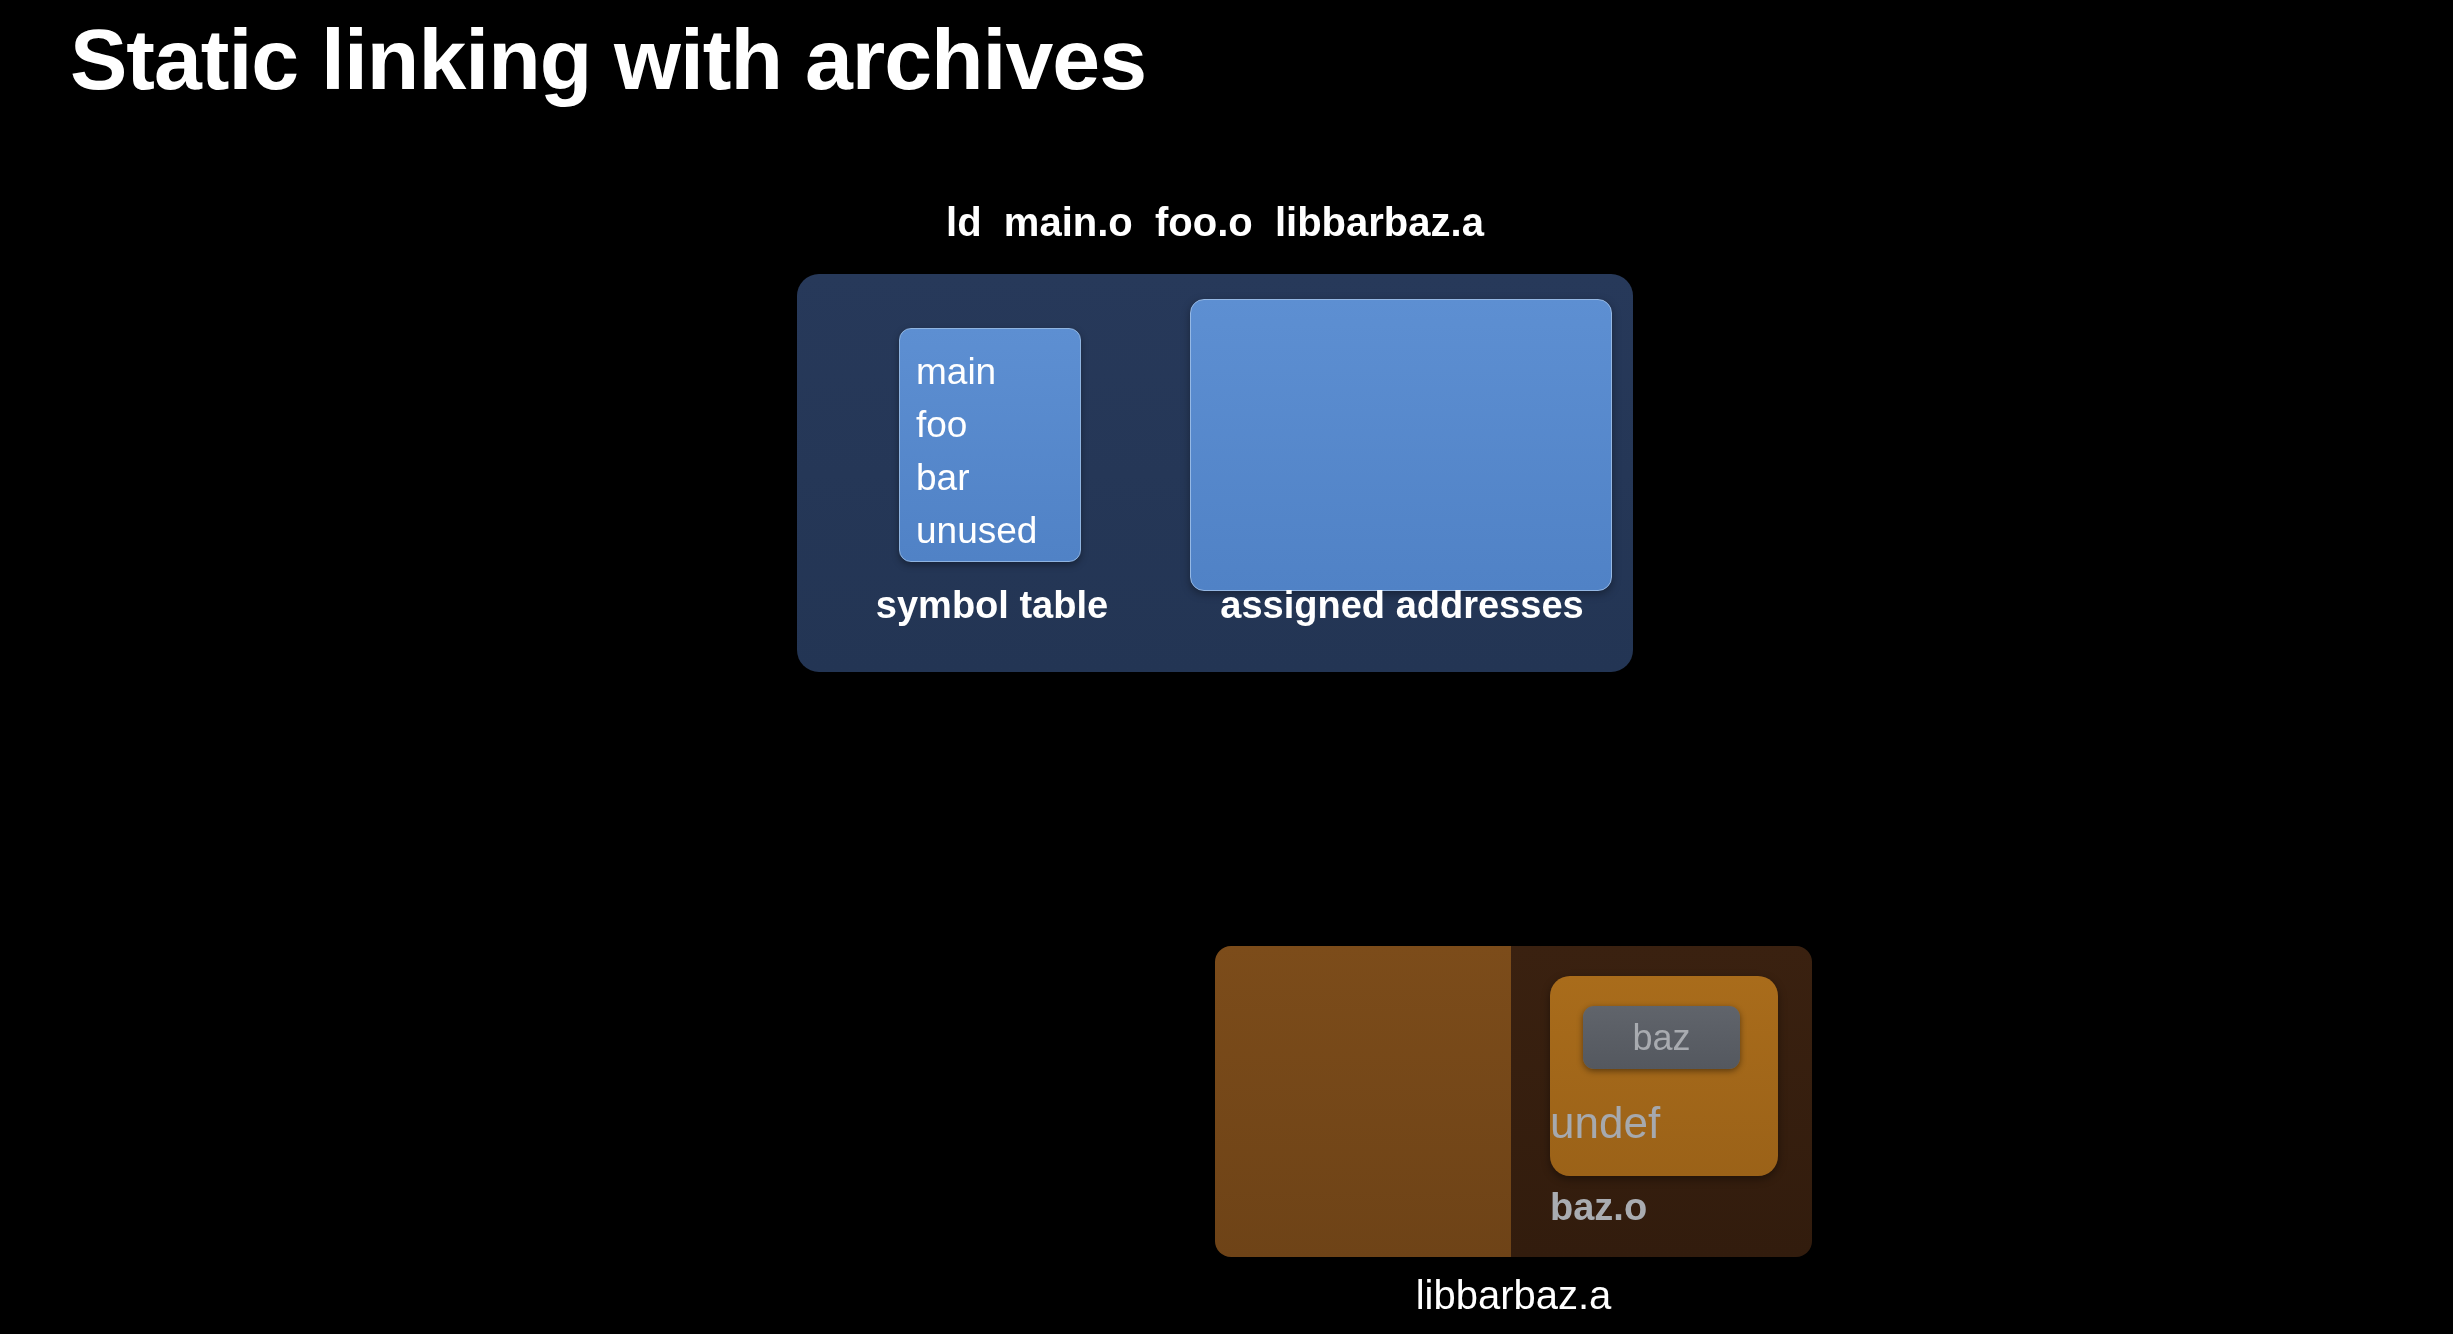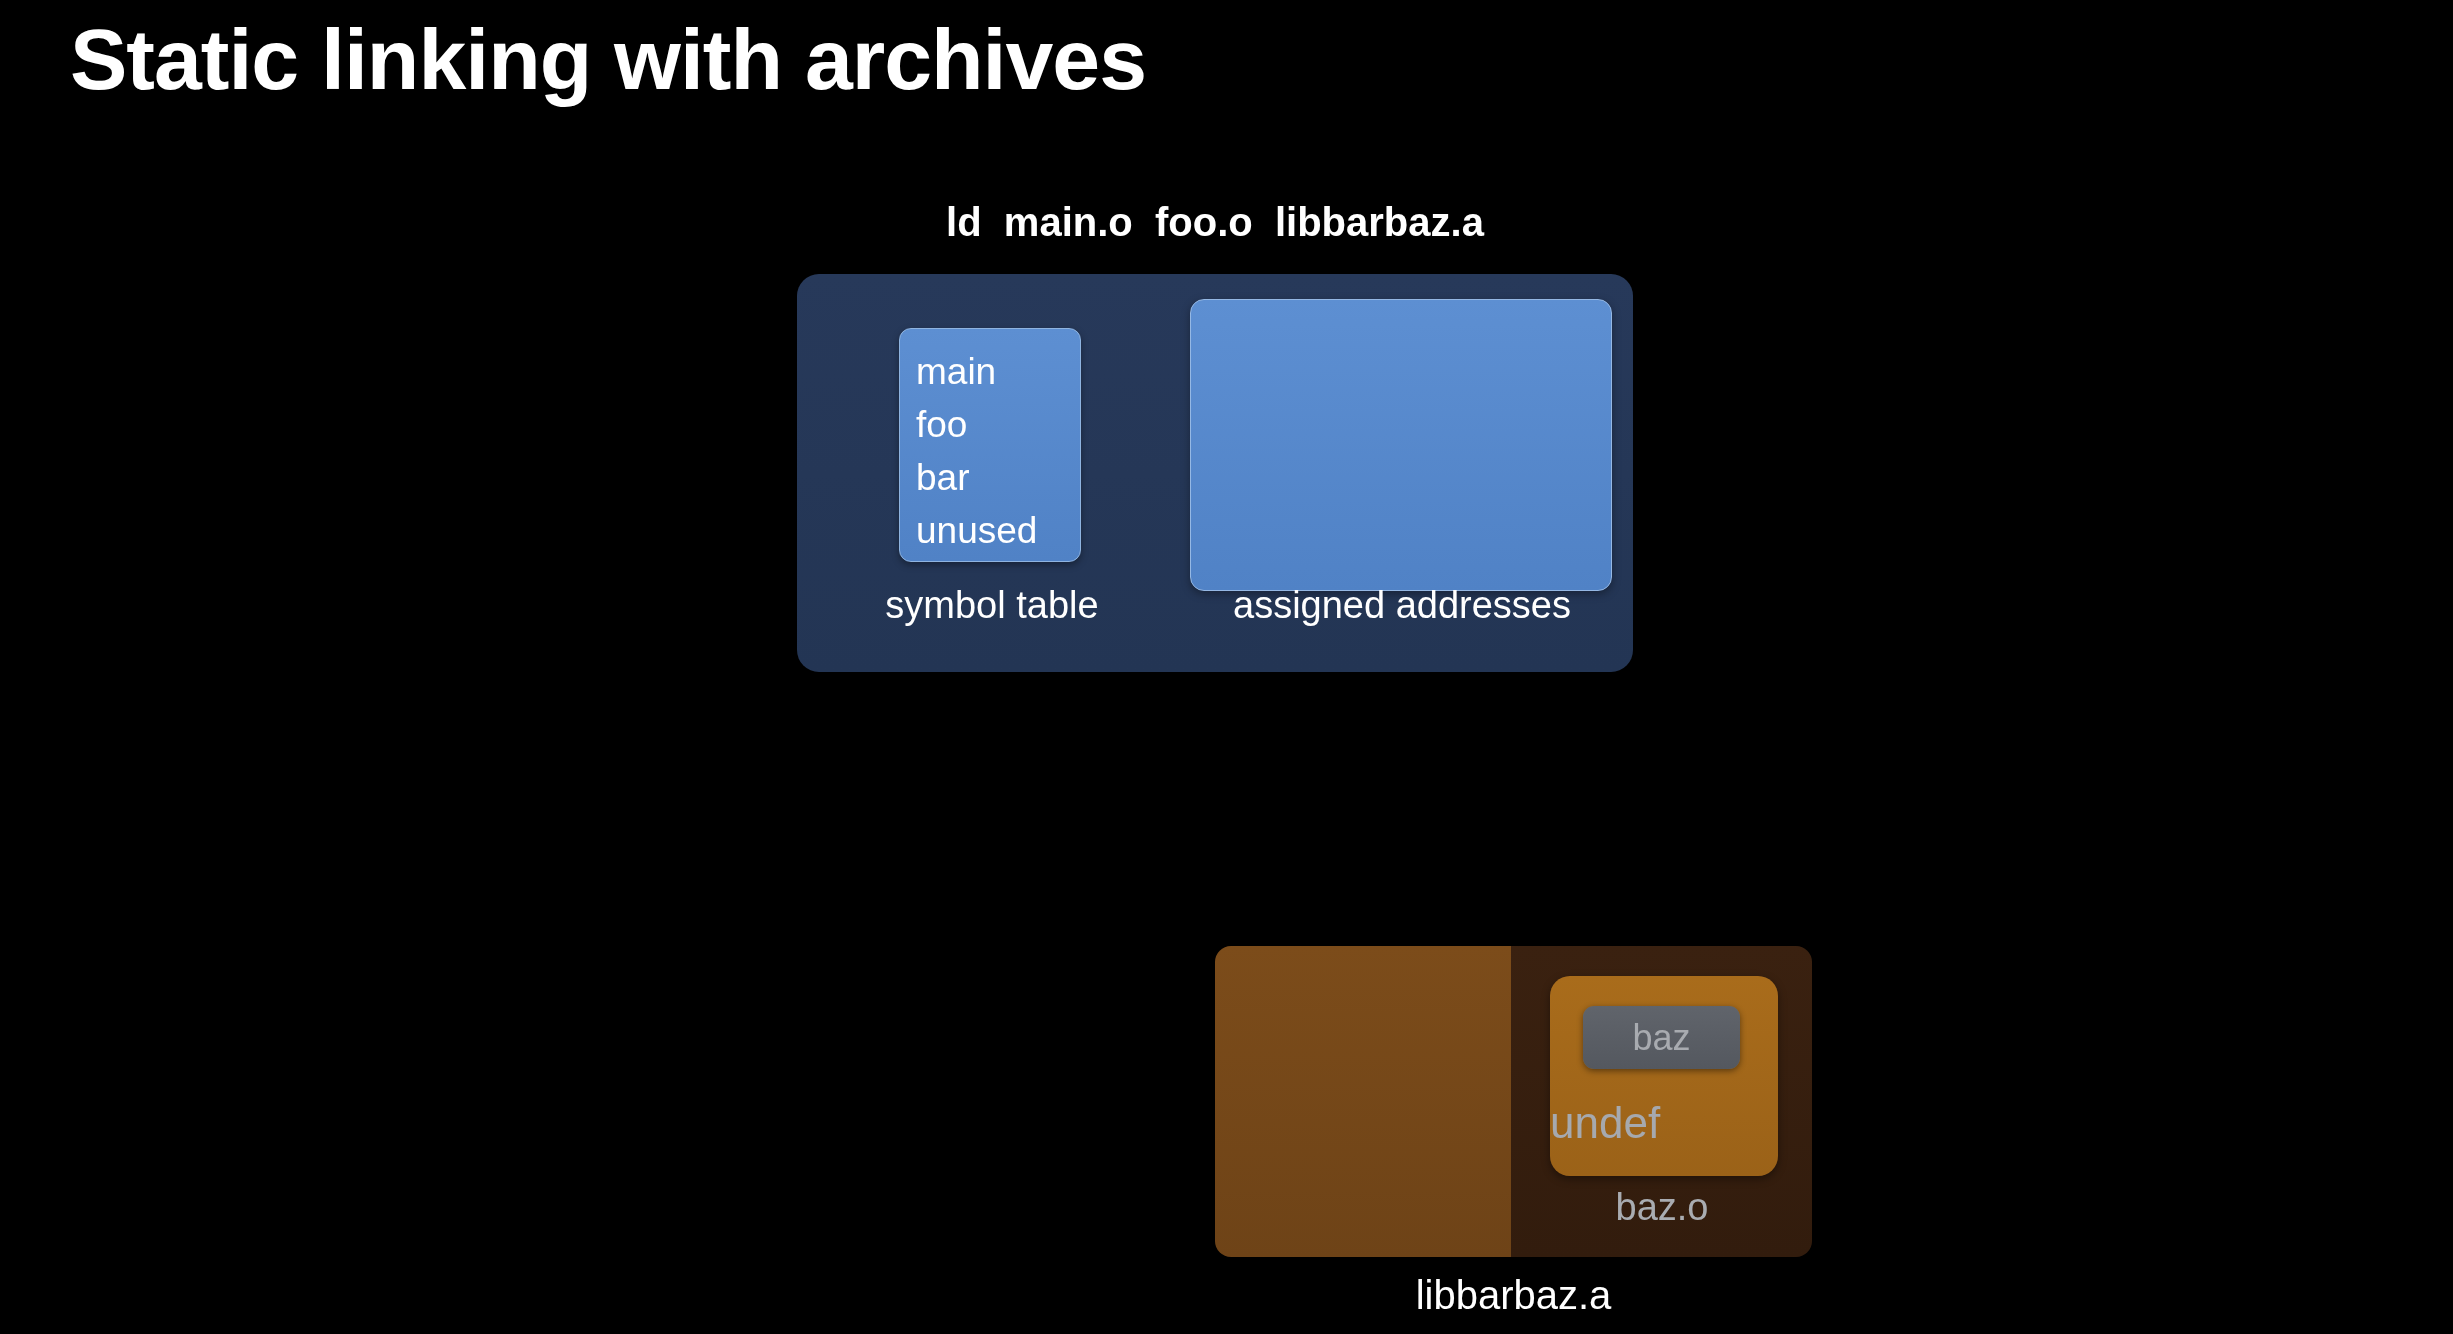--- a/index.html
+++ b/index.html
@@ -85,21 +85,21 @@
     border: 1px solid #95b8e4;
     border-radius: 14px;
     box-sizing: border-box;
     box-shadow: 0 3px 8px rgba(0,0,0,0.35);
   }
 
   .panel-caption {
     position: absolute;
     color: #ffffff;
     font-size: 38px;
-    font-weight: 400;
+    font-weight: 700;
     white-space: nowrap;
     text-align: center;
   }
   .caption-symbol-table { left: 55px;  top: 310px; width: 280px; }
   .caption-assigned     { left: 380px; top: 310px; width: 450px; }
 
   
   .archive-panel {
     position: absolute;
     left: 1215px;
@@ -161,24 +161,23 @@
     text-align: left;
     color: #a6a9ae;
     font-size: 44px;
     font-weight: 500;
   }
   .object-caption {
     position: absolute;
     left: 335px;
     top: 240px;
     width: 224px;
-    text-align: center;
     color: #a9acb1;
     font-size: 38px;
-    font-weight: 400;
+    font-weight: 700;
     white-space: nowrap;
   }
   .archive-caption {
     position: absolute;
     left: 1215px;
     top: 1273px;
     width: 597px;
     text-align: center;
     color: #ffffff;
     font-size: 40px;

